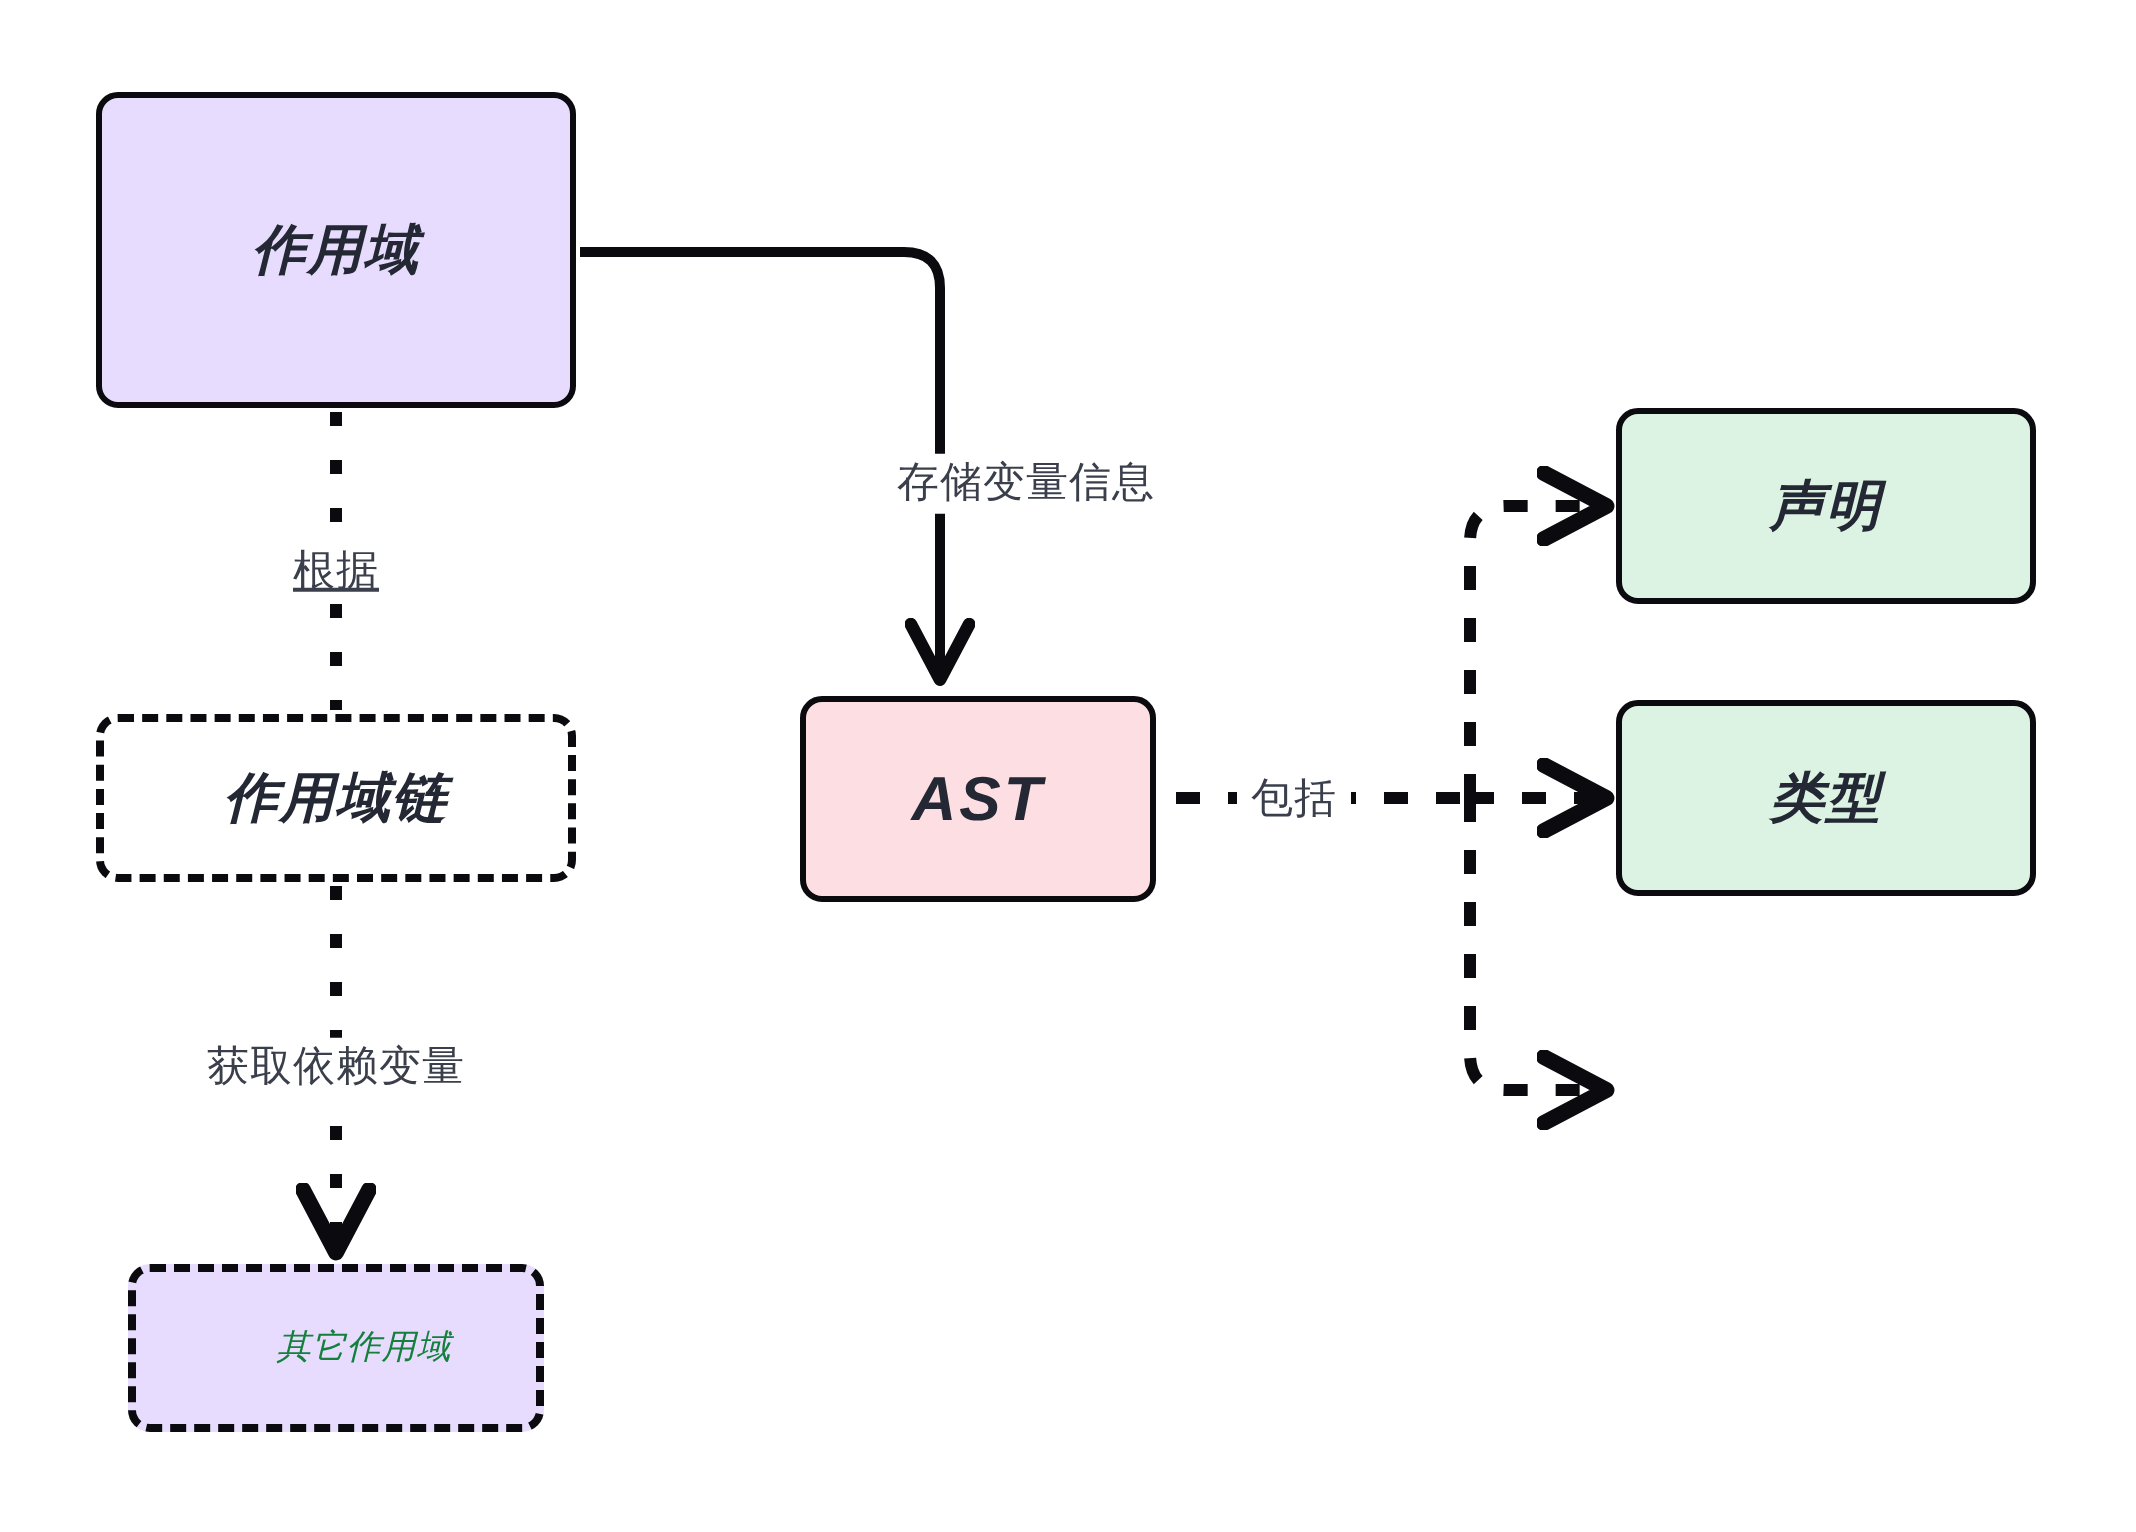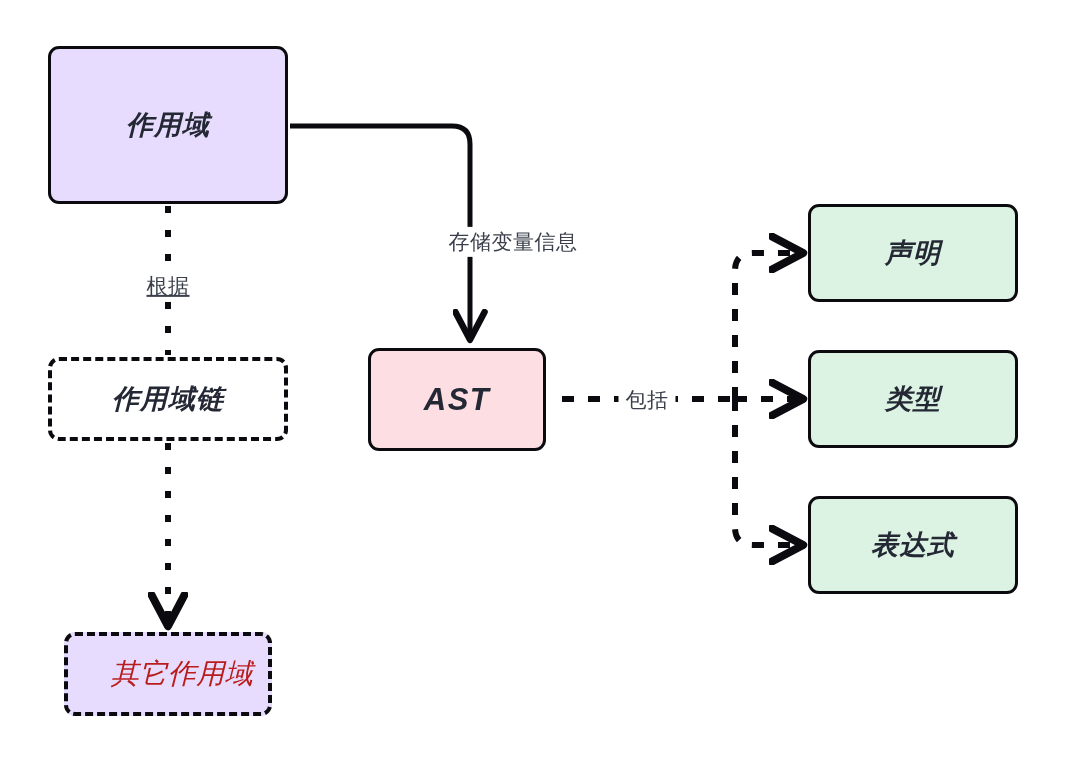--- a/index.html
+++ b/index.html
@@ -50,23 +50,23 @@
   .node .node-label {
     display: block;
   }
   .label-bold {
     font-weight: bold;
     font-size: 27px;
     letter-spacing: 1px;
   }
   .label-regular {
     font-weight: normal;
-    font-size: 28px;
+    font-size: 17px;
     letter-spacing: 0.5px;
-    color: #b91c1c;
+    color: #15803d;
     margin-left: 28px;
   }
   .edge-label {
     position: absolute;
     background: #ffffff;
     color: #3a3f4b;
     font-size: 21px;
     font-weight: normal;
     letter-spacing: 0.5px;
     white-space: nowrap;
@@ -110,36 +110,34 @@
   </div>
 
   <div class="node dashed" style="left:48px; top:357px; width:240px; height:84px; background:#ffffff;">
     <span class="node-label label-bold">作用域链</span>
   </div>
 
   <div class="node dashed" style="left:64px; top:632px; width:208px; height:84px; background:#e7dcfd;">
     <span class="node-label label-regular">其它作用域</span>
   </div>
 
-  <div class="node solid" style="left:368px; top:348px; width:178px; height:103px; background:#fddee3;">
+  <div class="node solid" style="left:400px; top:348px; width:178px; height:103px; background:#fddee3;">
     <span class="node-label label-bold" style="font-size:31px; letter-spacing:1.5px;">AST</span>
   </div>
 
   <div class="node solid" style="left:808px; top:204px; width:210px; height:98px; background:#dcf2e2;">
     <span class="node-label label-bold">声明</span>
   </div>
 
   <div class="node solid" style="left:808px; top:350px; width:210px; height:98px; background:#dcf2e2;">
     <span class="node-label label-bold">类型</span>
   </div>
 
-  <div class="node solid" style="left:808px; top:496px; width:210px; height:98px; background:#dcf2e2;">
-    <span class="node-label label-bold">表达式</span>
-  </div>
 
   <div class="edge-label" style="left:470px; top:242px;margin-left:43px;">存储变量信息</div>
 
   <div class="edge-label" style="left:168px; top:286px;text-decoration:underline;">根据</div>
 
+  <div class="edge-label" style="left:168px; top:534px;">获取依赖变量</div>
 
   <div class="edge-label" style="left:647px; top:400px;">包括</div>
 
 </div>
 
 </body></html>

